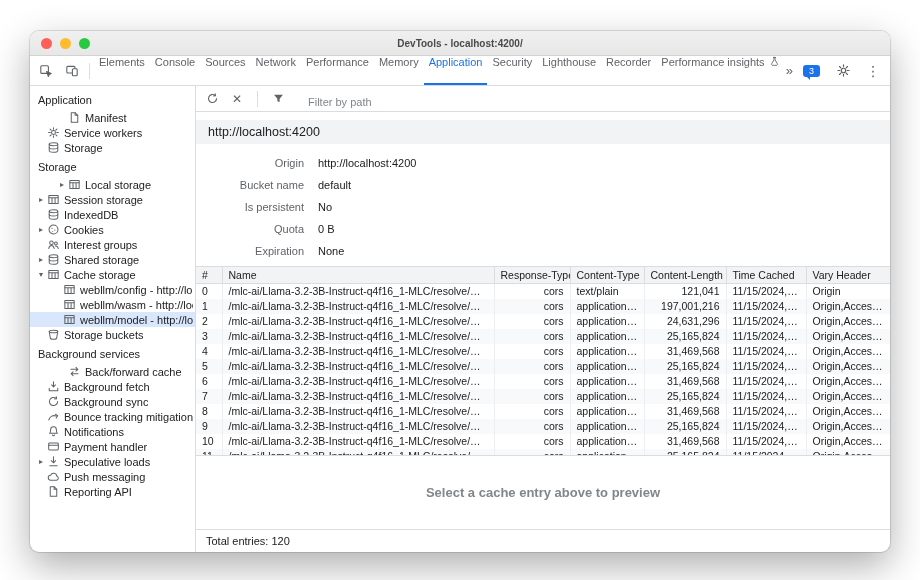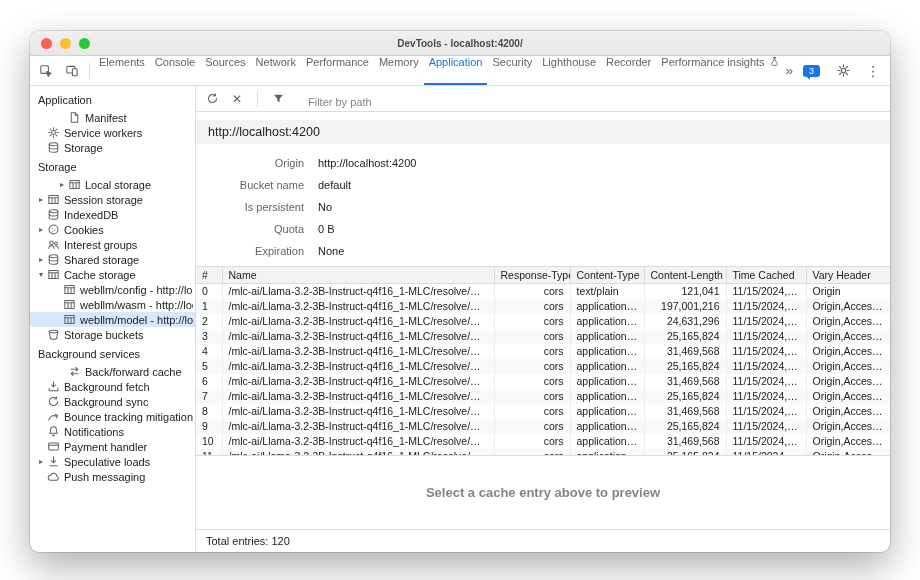--- a/index.html
+++ b/index.html
@@ -402,20 +402,30 @@
           <span class="sb-label">Speculative loads</span>
         </div>
         <div class="sb-item">
           <span class="expander"></span>
           <span class="sb-icon">
             <svg viewBox="0 0 14 14" fill="none" stroke="#5f6368" stroke-width="1.1" stroke-linecap="round" stroke-linejoin="round">
               <path d="M4.2 11A2.7 2.7 0 0 1 3.9 5.6 3.5 3.5 0 0 1 10.6 6.8 2.15 2.15 0 0 1 10.3 11z"></path>
             </svg>
           </span>
           <span class="sb-label">Push messaging</span>
+        </div>
+        <div class="sb-item">
+          <span class="expander"></span>
+          <span class="sb-icon">
+            <svg viewBox="0 0 14 14" fill="none" stroke="#5f6368" stroke-width="1.1" stroke-linecap="round" stroke-linejoin="round">
+              <path d="M3.5 1.8h4.2L10.5 4.6v7.6h-7z"></path>
+              <path d="M7.7 1.8v2.8h2.8"></path>
+            </svg>
+          </span>
+          <span class="sb-label">Reporting API</span>
         </div>
       </div>
 
     <div class="main">
 
       <div class="main-toolbar">
         <span class="mt-icon">
           <svg viewBox="0 0 14 14" fill="none" stroke="#5f6368" stroke-width="1.2" stroke-linecap="round" stroke-linejoin="round">
             <path d="M11.3 7A4.3 4.3 0 1 1 9.8 3.8"></path>
               <path d="M9.9 1.9l.3 2.1-2.1.3"></path>

